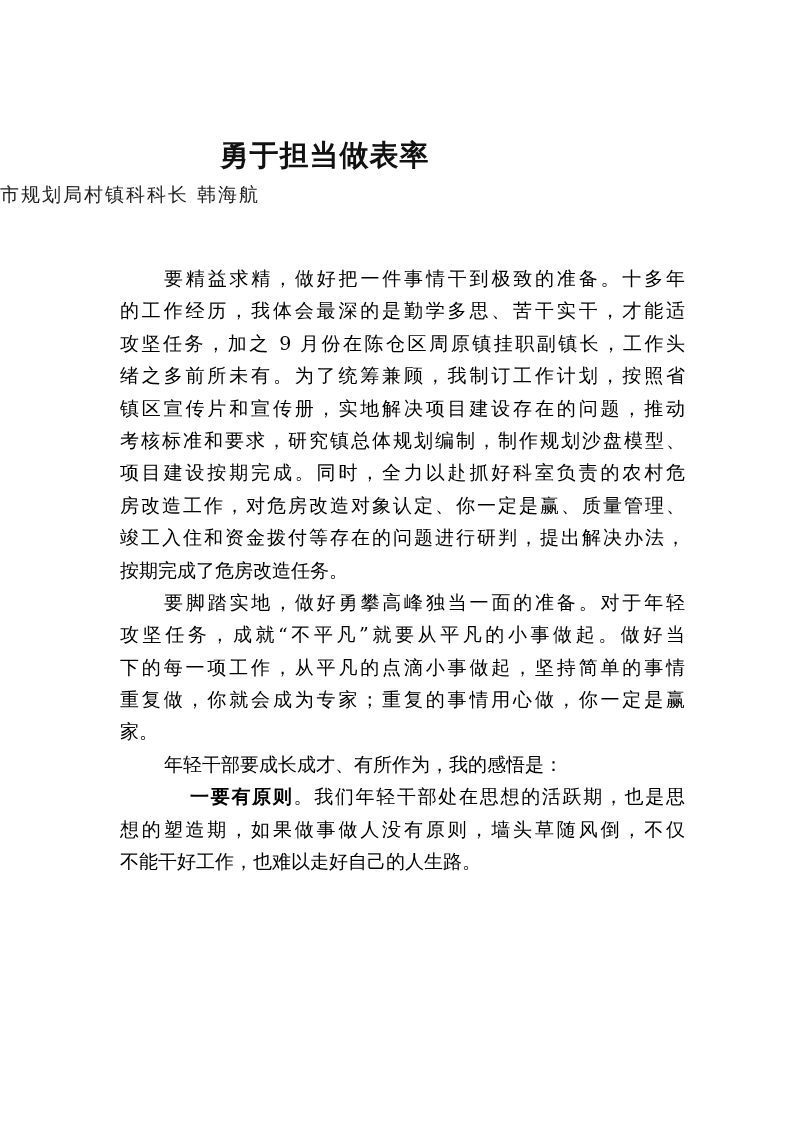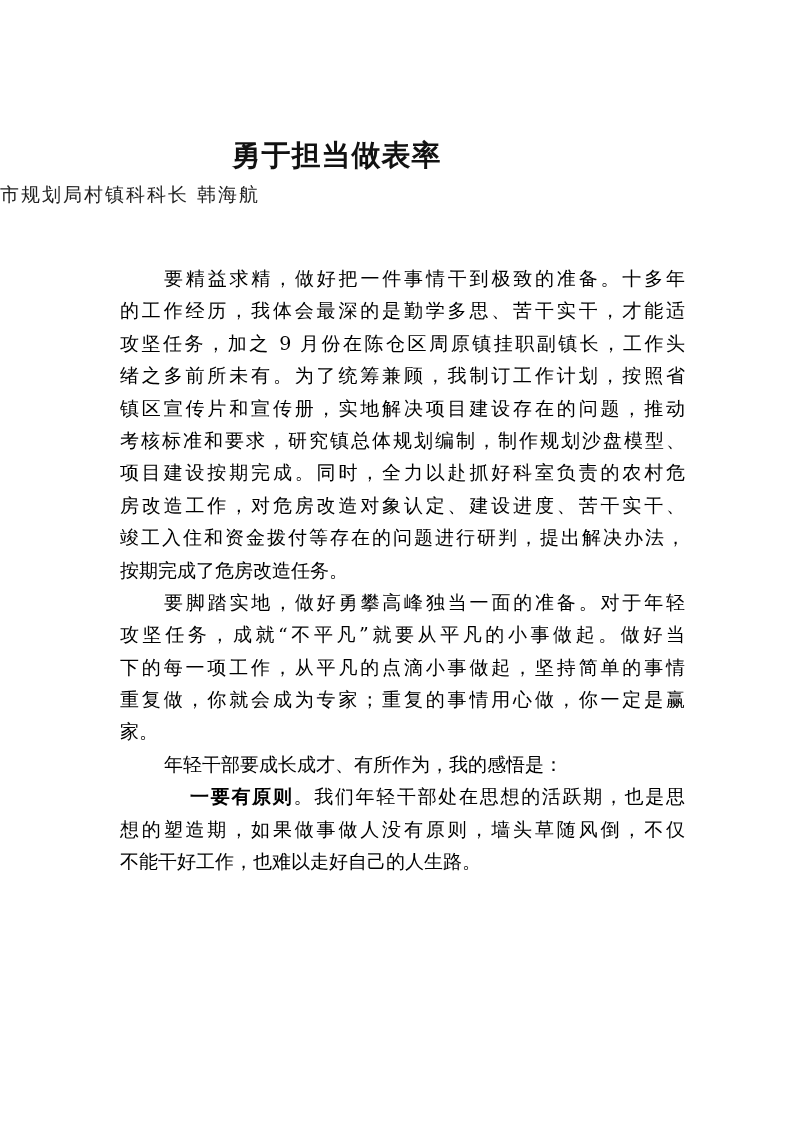--- a/index.html
+++ b/index.html
@@ -1,21 +1,21 @@
 <!DOCTYPE html>
 <html><head>
 <meta charset="utf-8">
 <style>
   html, body { margin: 0; padding: 0; background: #ffffff; }
   body { width: 793px; height: 1122px; position: relative; overflow: hidden; }
   .page { position: absolute; left: 0; top: 0; width: 793px; height: 1122px; background: #fff; }
   .title {
     position: absolute; left: 0; width: 649px; top: 136px;
     text-align: center; font-family: "DejaVu Sans", sans-serif;
-    font-weight: bold; font-size: 29px; color: #111; letter-spacing: 1px; padding-left: 12px;
+    font-weight: bold; font-size: 29px; color: #111; letter-spacing: 1px;
   }
   .byline {
     position: absolute; left: 0; width: 793px; top: 182px;
     font-family: "DejaVu Serif", serif;
     font-size: 19px; color: #222; letter-spacing: 2px;
   }
   .body {
     position: absolute; left: 120px; top: 262px; width: 565px;
     font-family: "DejaVu Serif", serif; font-size: 19px; color: #000000;
   }
@@ -37,21 +37,21 @@
   <div class="body">
 
     <div>
       <div class="line indent">要精益求精，做好把一件事情干到极致的准备。十多年</div>
       <div class="line">的工作经历，我体会最深的是勤学多思、苦干实干，才能适</div>
       <div class="line">攻坚任务，加之 9 月份在陈仓区周原镇挂职副镇长，工作头</div>
       <div class="line">绪之多前所未有。为了统筹兼顾，我制订工作计划，按照省</div>
       <div class="line">镇区宣传片和宣传册，实地解决项目建设存在的问题，推动</div>
       <div class="line">考核标准和要求，研究镇总体规划编制，制作规划沙盘模型、</div>
       <div class="line">项目建设按期完成。同时，全力以赴抓好科室负责的农村危</div>
-      <div class="line">房改造工作，对危房改造对象认定、建设进度、苦干实干、</div>
+      <div class="line">房改造工作，对危房改造对象认定、你一定是赢、质量管理、</div>
       <div class="line">竣工入住和资金拨付等存在的问题进行研判，提出解决办法，</div>
       <div class="line last">按期完成了危房改造任务。</div>
     </div>
 
     <div>
       <div class="line indent">要脚踏实地，做好勇攀高峰独当一面的准备。对于年轻</div>
       <div class="line">攻坚任务，成就“不平凡”就要从平凡的小事做起。做好当</div>
       <div class="line">下的每一项工作，从平凡的点滴小事做起，坚持简单的事情</div>
       <div class="line">重复做，你就会成为专家；重复的事情用心做，你一定是赢</div>
       <div class="line last">家。</div>

